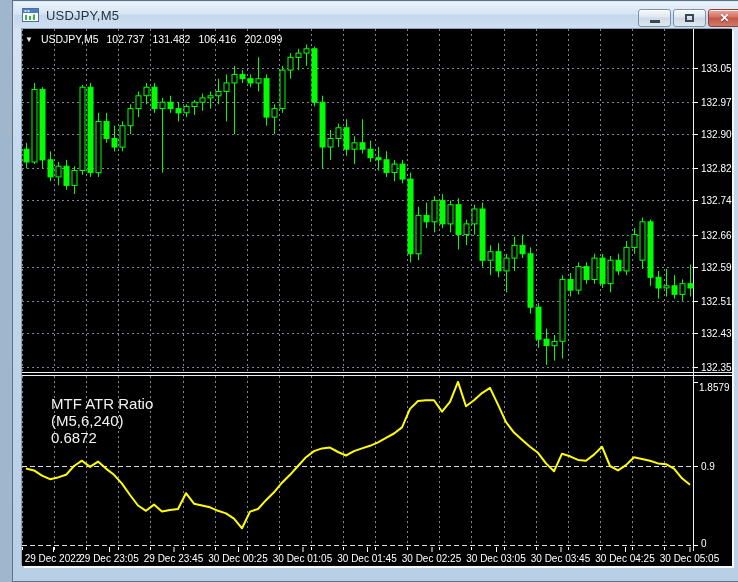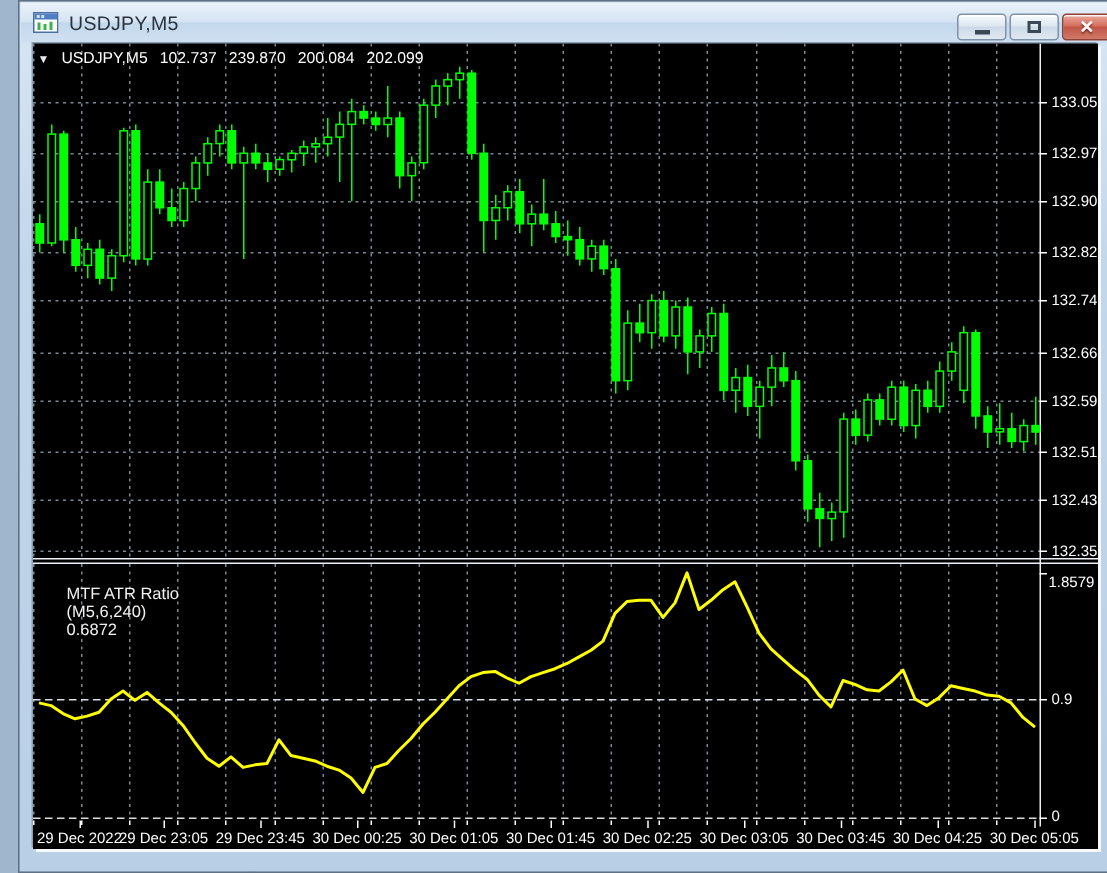--- a/index.html
+++ b/index.html
@@ -10,21 +10,21 @@
   .wbtn{width:33px;height:18px;border:1px solid #7f92a8;border-radius:3px;background:linear-gradient(180deg,#f7fafc,#dde7f0 45%,#ccd9e6 50%,#dfe9f2);box-shadow:inset 0 1px 0 rgba(255,255,255,.85);display:flex;align-items:center;justify-content:center;padding:0;cursor:default;}
   .wbtn.close{background:linear-gradient(180deg,#e9aa9e,#d4705f 45%,#c25546 50%,#cf7a68);border-color:#8e4237;}
   .glyph-min{display:block;width:10px;height:3px;background:#3a4document document document document document document7555;background:#3a4755;margin-top:6px;}
   .glyph-res{display:block;width:9px;height:8px;border:2px solid #3a4755;box-sizing:border-box;background:transparent;}
   .glyph-x{color:#fff;font-size:12px;font-weight:bold;line-height:1;text-shadow:0 1px 1px rgba(60,0,0,.5);}
   .client{position:absolute;left:9px;top:28px;width:710px;height:537px;background:#000;box-shadow:-1px -1px 0 #8ea0b4, 2px 2px 0 #f6fafd;}
   .client svg{position:absolute;left:0;top:0;}
   .chart-header{position:absolute;left:3px;top:4px;color:#ffffff;font-size:10.5px;white-space:pre;display:flex;align-items:center;gap:6px;}
   .chart-header .tri{font-size:8px;color:#e8e8e8;}
   .chart-header span{margin-right:2px;}
-  .ind-label{position:absolute;left:4px;top:349px;color:#f2f2f2;font-size:11px;white-space:pre;}
+  .ind-label{position:absolute;left:4px;top:349px;color:#f2f2f2;font-size:15px;white-space:pre;}
   .ind-label span{margin-right:4px;}
 </style>
 </head>
 <body>
 
 <div class="window">
   <div class="titlebar">
     <svg width="17" height="15">
       <rect x="0.5" y="0.5" width="16" height="13" fill="#ffffff" stroke="#4a6f9e"></rect>
       <rect x="1" y="1" width="15" height="4" fill="#4f7ec2"></rect>
@@ -358,22 +358,22 @@
           <text x="603" y="533" fill="#ffffff" font-size="10" font-family="Liberation Sans, sans-serif" text-anchor="middle">30 Dec 04:25</text>
           <line x1="668" y1="518" x2="668" y2="523" stroke="#ffffff" stroke-width="1"></line>
           <text x="667.5" y="533" fill="#ffffff" font-size="10" font-family="Liberation Sans, sans-serif" text-anchor="middle">30 Dec 05:05</text>
         </g>
       </svg>
 
     <div class="chart-header">
       <span class="tri">▼</span>
       <span>USDJPY,M5</span>
       <span>102.737</span>
-      <span>239.870</span>
-      <span>200.084</span>
+      <span>131.482</span>
+      <span>106.416</span>
       <span>202.099</span>
     </div>
 
     <div class="ind-label">
       <span>MTF ATR Ratio</span>
       <span>(M5,6,240)</span>
       <span>0.6872</span>
     </div>
   </div>
 </div>

